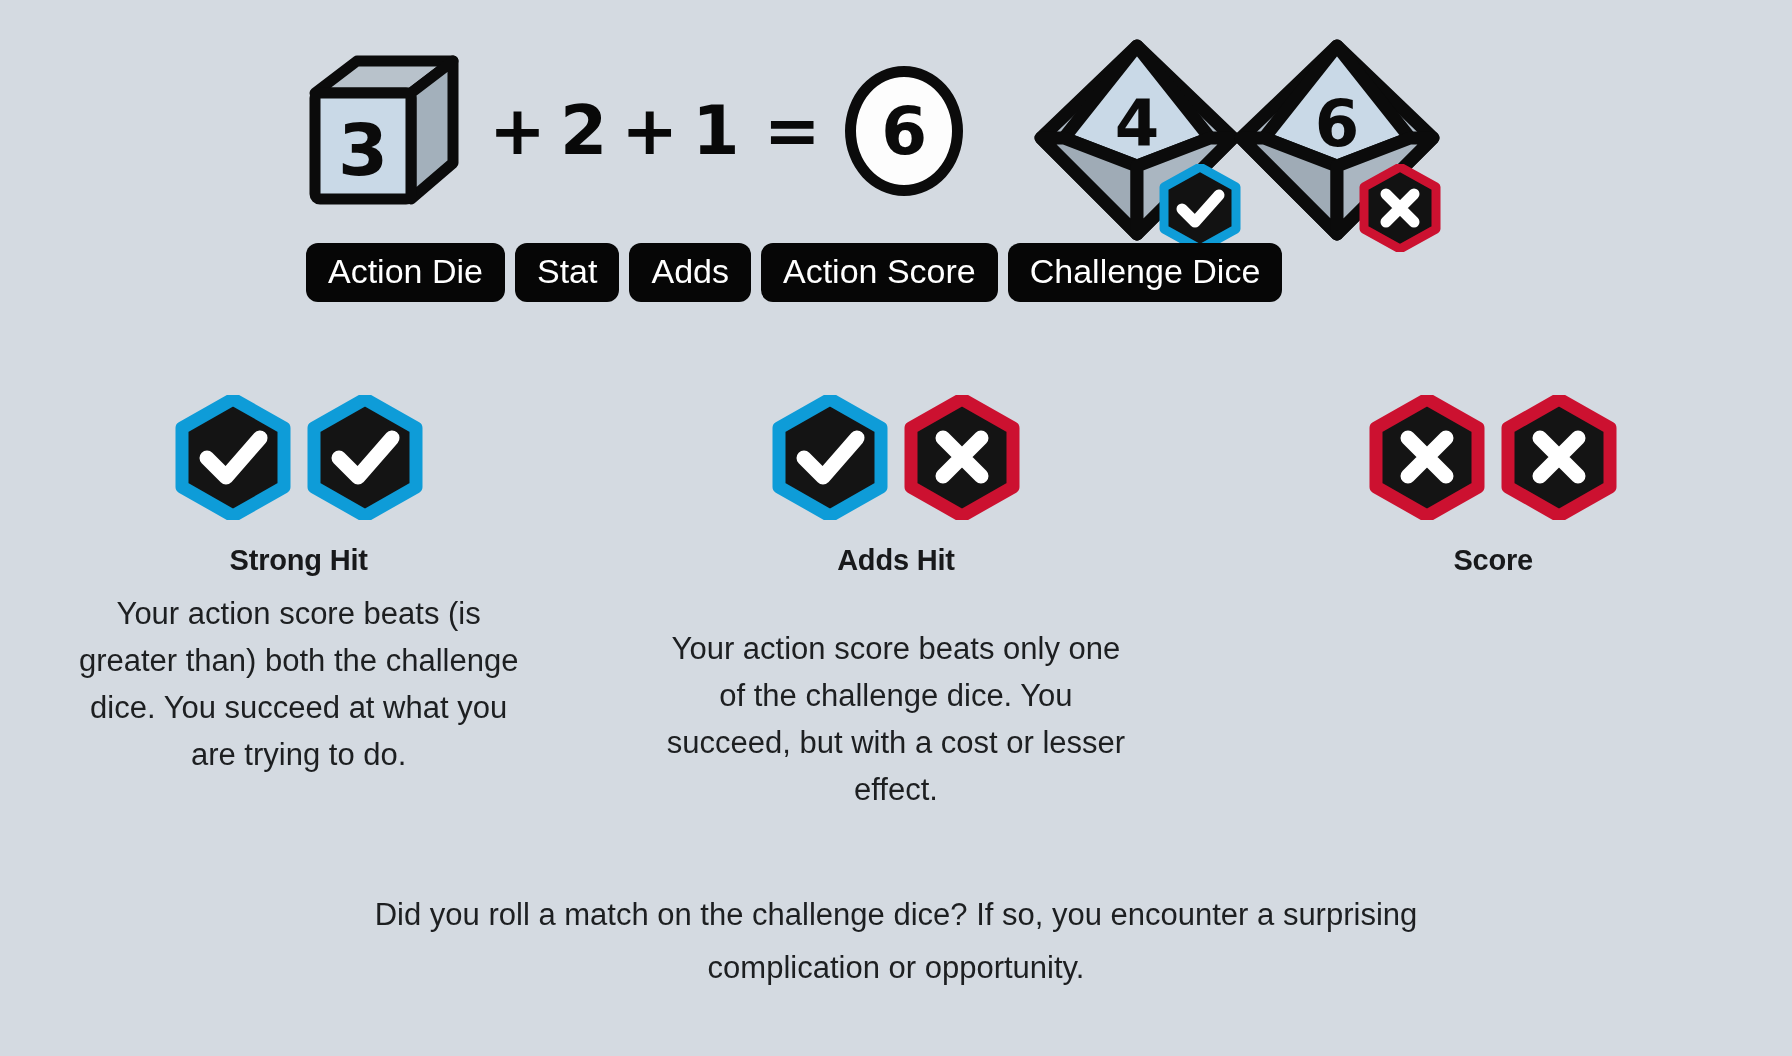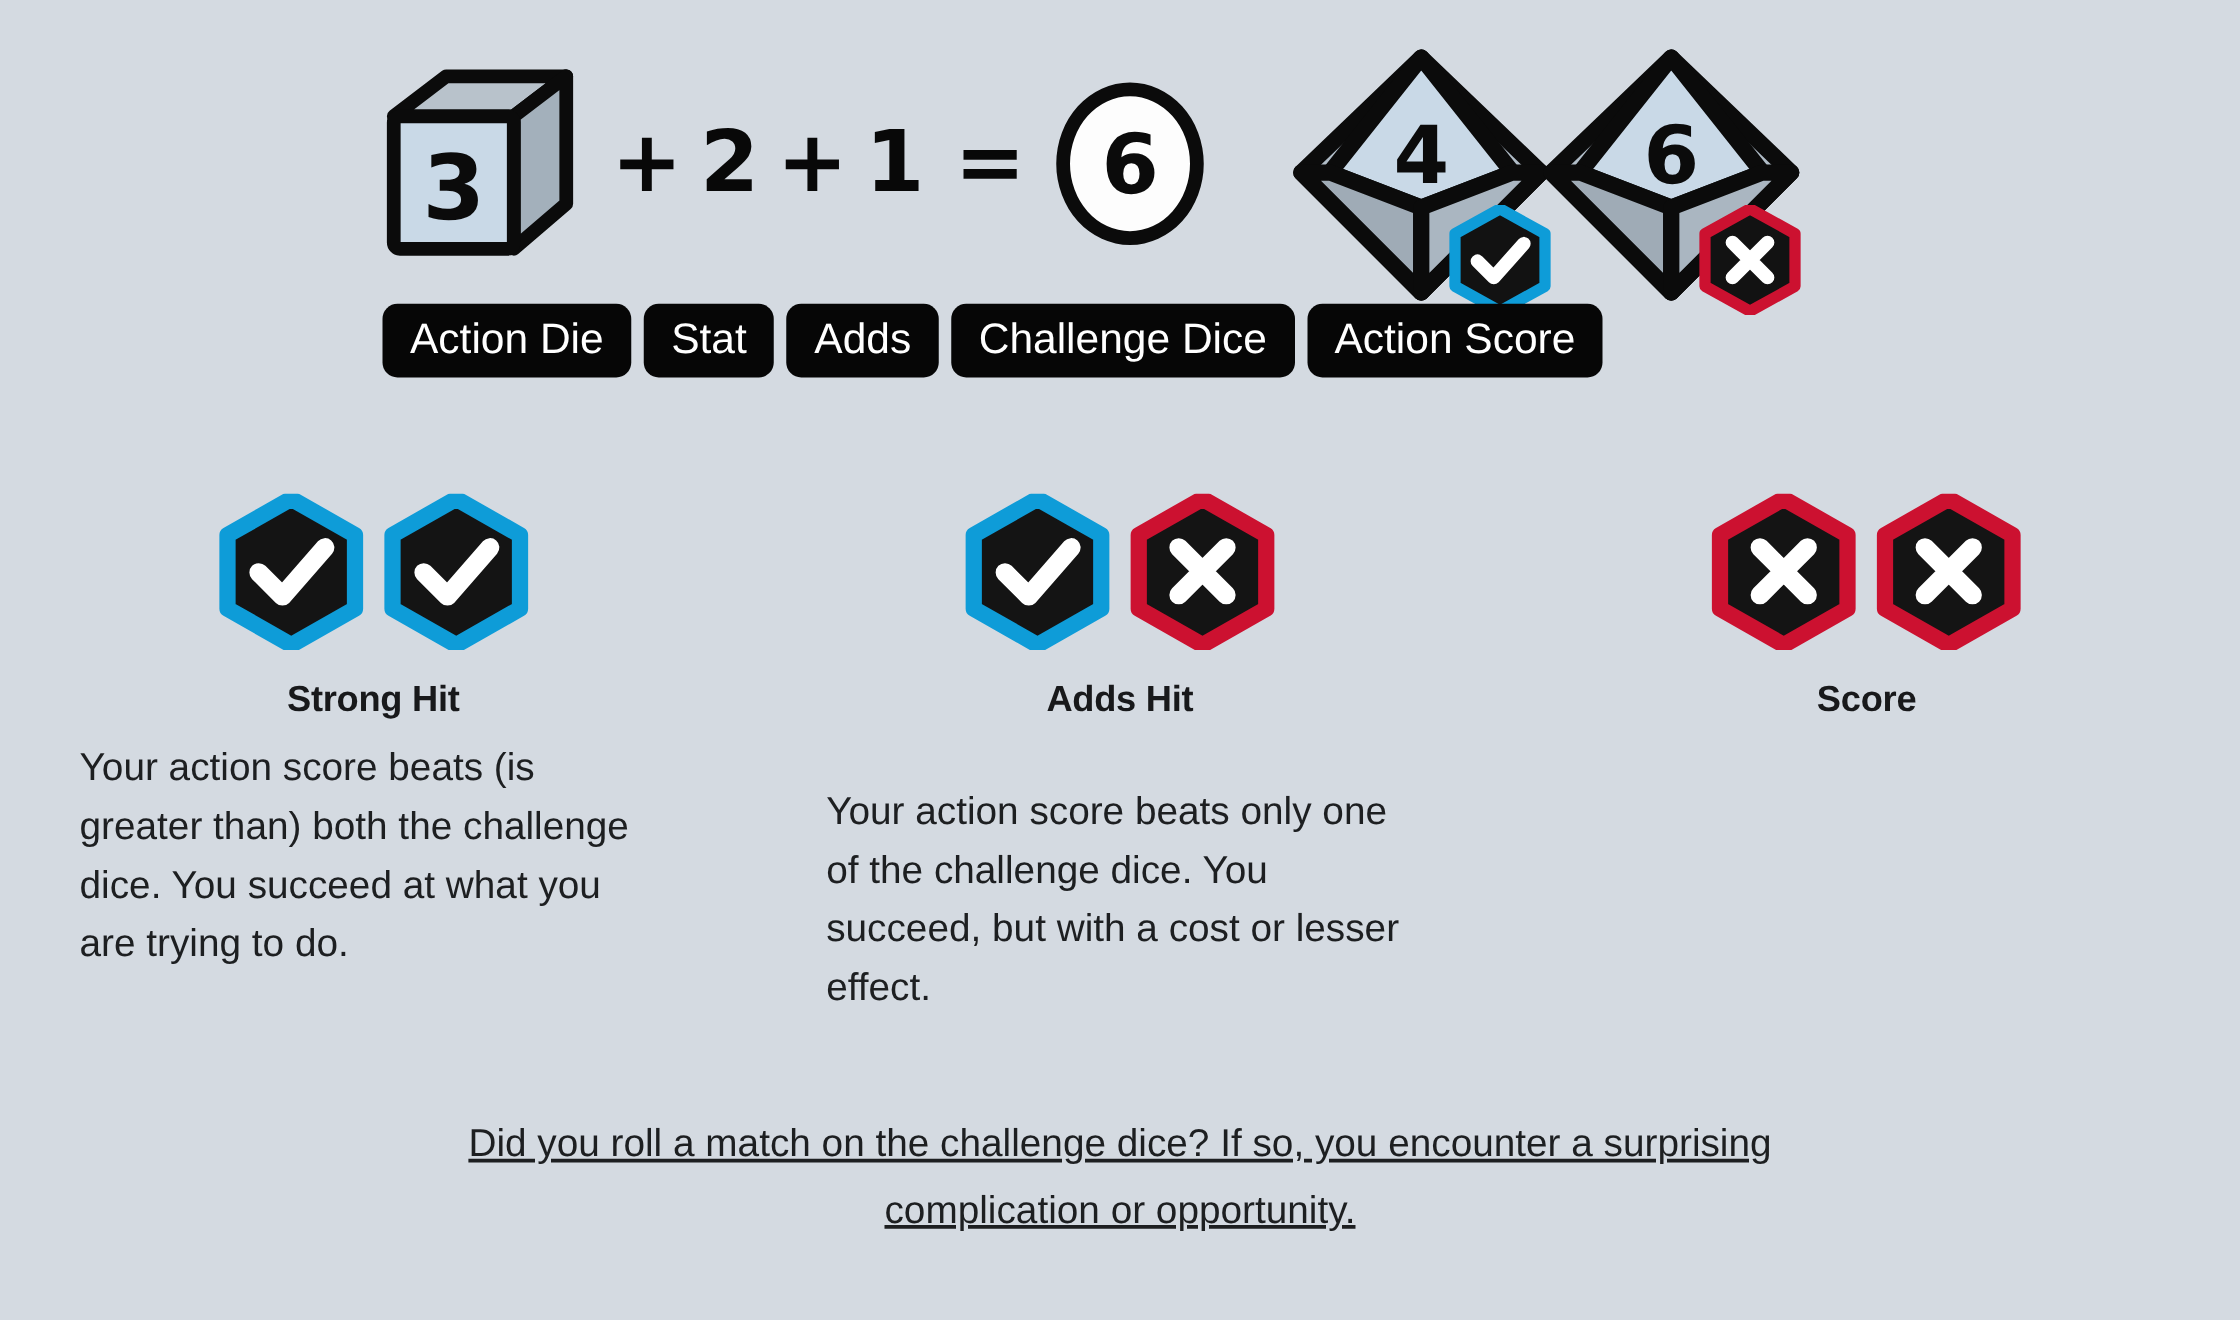--- a/index.html
+++ b/index.html
@@ -162,40 +162,39 @@
     font-weight: bold;
     color: #18191b;
     font-family: "Liberation Sans", sans-serif;
     letter-spacing: -0.2px;
   }
   .outcome-desc {
     margin-top: 13px;
     font-size: 31px;
     line-height: 1.52;
     color: #1d1f21;
-    text-align: left;
+    text-align: center;
     font-family: "Liberation Sans", sans-serif;
     width: 470px;
   }
   .outcome-col.col-miss .outcome-desc { width: 420px; }
   .outcome-col.col-weak .outcome-desc { width: 470px; margin-top: 48px; }
 
   
   #footer-note {
     position: absolute;
     left: 50%;
     transform: translateX(-50%);
     top: 888px;
     width: 1080px;
     text-align: center;
     font-size: 31px;
     line-height: 1.72;
     color: #1d1f21;
     font-family: "Liberation Sans", sans-serif;
-    text-decoration: underline;
   }
 </style>
 </head>
 <body>
 
 <div id="formula-section">
 
   <div class="formula-row">
 
     <div class="action-die">
@@ -266,22 +265,22 @@
         <path d="M42 3 L78 23 L78 65 L42 85 L6 65 L6 23 Z" fill="#121212" stroke="#cc1130" stroke-width="9" stroke-linejoin="round"></path>
         <path d="M28 30 L56 58 M56 30 L28 58" fill="none" stroke="#ffffff" stroke-width="11" stroke-linecap="round"></path>
       </svg>
     </div>
   </div>
 
   <div id="label-row">
     <div class="pill">Action Die</div>
     <div class="pill">Stat</div>
     <div class="pill">Adds</div>
+    <div class="pill">Action Score</div>
     <div class="pill">Challenge Dice</div>
-    <div class="pill">Action Score</div>
   </div>
 </div>
 
 <div id="outcomes">
 
   <div class="outcome-col col-strong">
     <div class="hex-pair">
       <div class="hex-ico">
         <svg width="118" height="125" viewBox="0 0 118 125" xmlns="http://www.w3.org/2000/svg">
           <path d="M59 4 L110 33 L110 92 L59 121 L8 92 L8 33 Z" fill="#141414" stroke="#0e9cd8" stroke-width="13" stroke-linejoin="round"></path>

